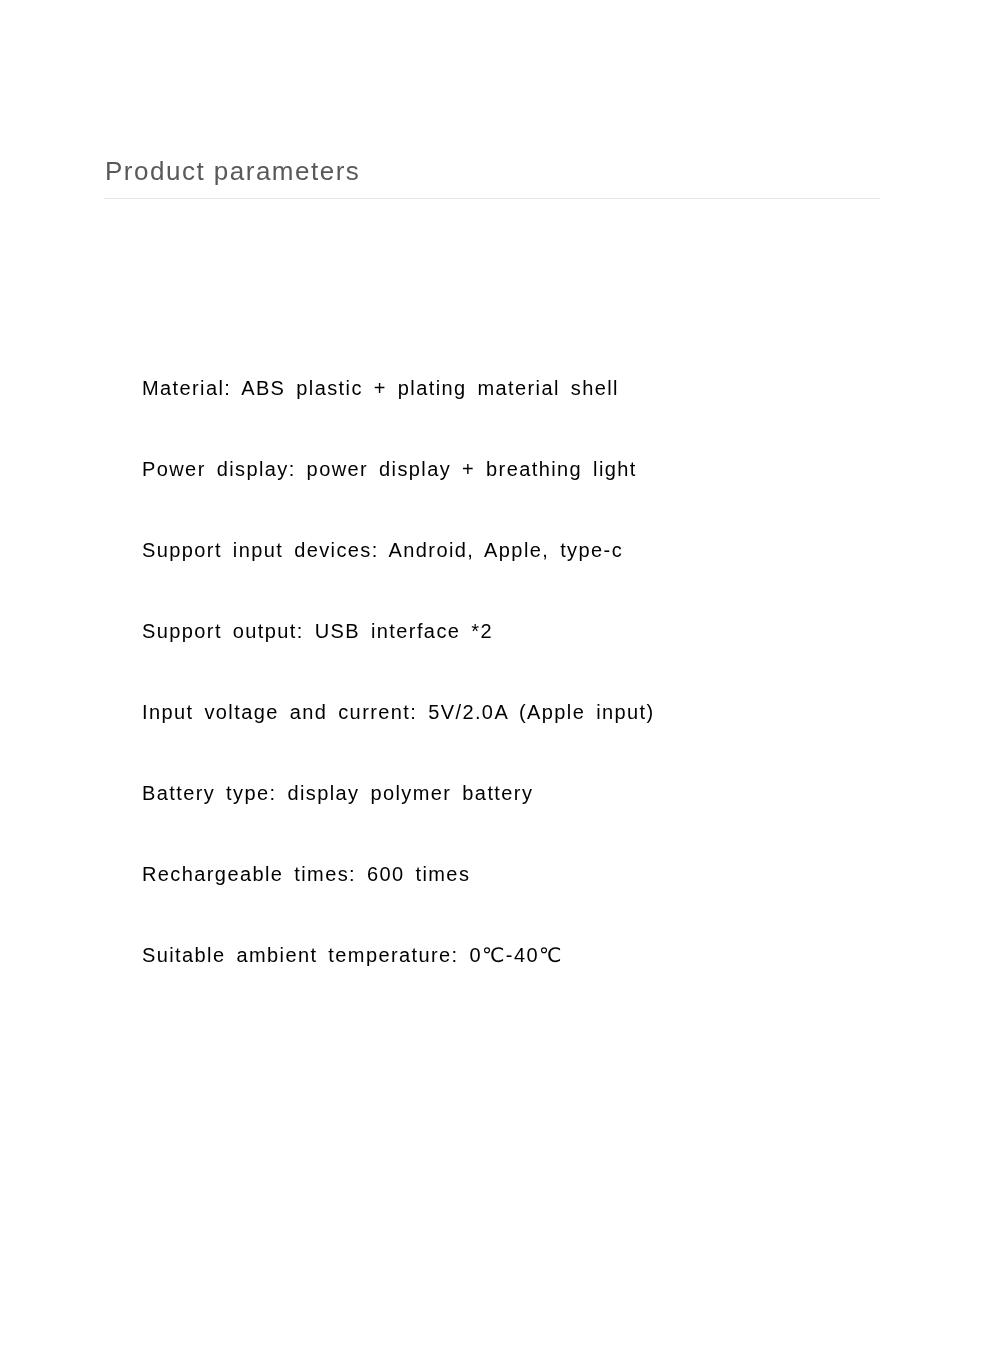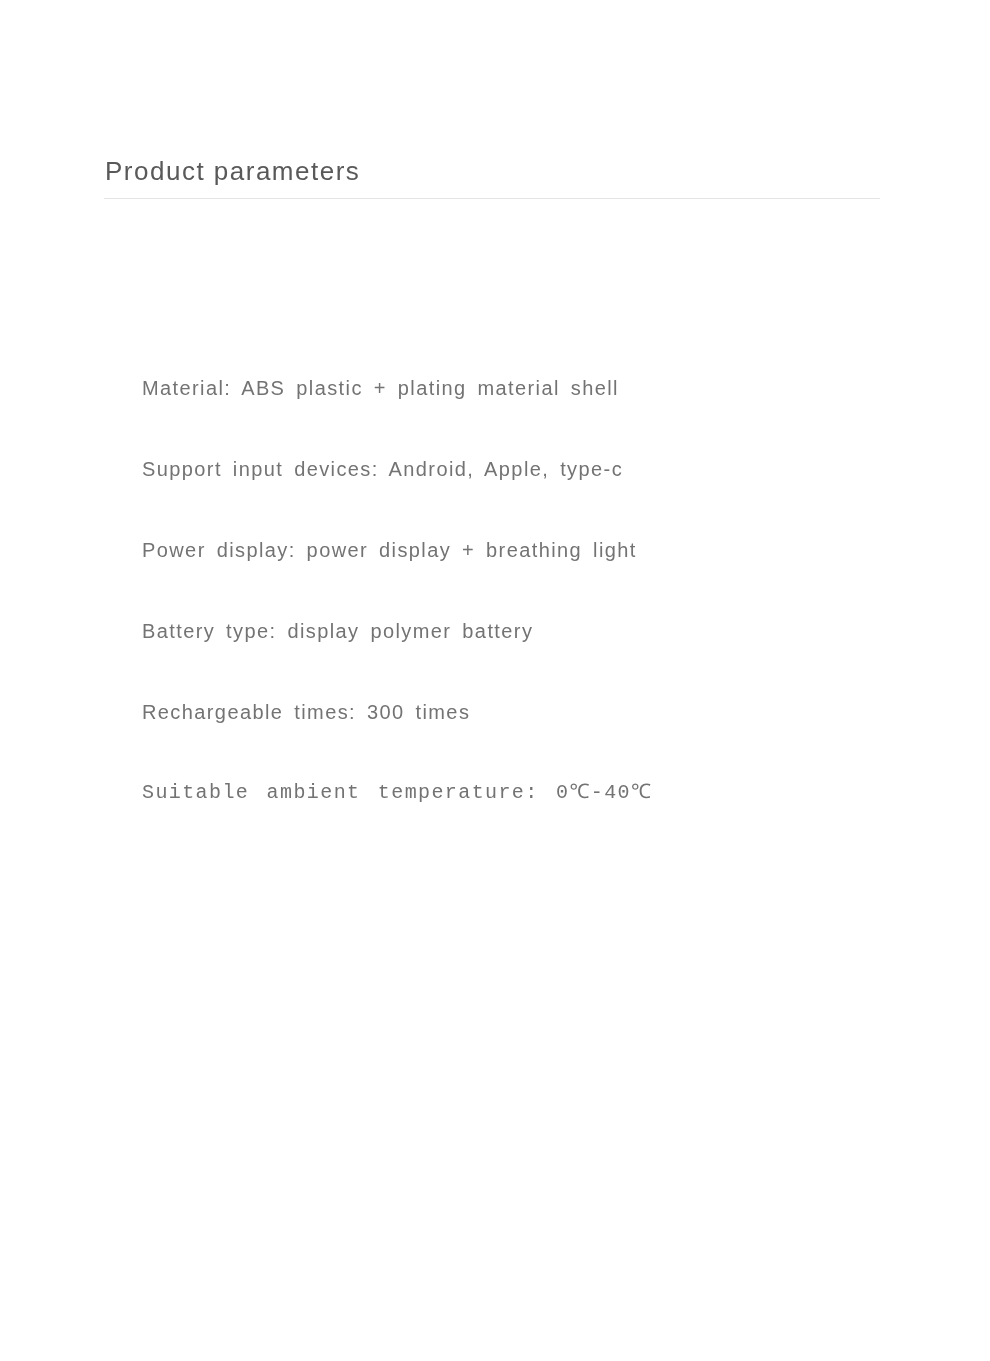--- a/index.html
+++ b/index.html
@@ -35,42 +35,43 @@
     background: #e3e3e3;
   }
   .spec-list {
     position: absolute;
     left: 142px;
     top: 374px;
   }
   .spec-item {
     font-size: 20px;
     line-height: 28px;
-    color: #737373;
+    color: #000000;
     letter-spacing: 1.4px;
     word-spacing: 4px;
     margin-bottom: 53px;
     white-space: nowrap;
   }
   .spec-item:last-child {
     margin-bottom: 2px;
-    font-family: Liberation Mono, monospace;
   }
 </style>
 </head>
 <body>
 
 <div class="page">
 
   <h2 class="page-title">Product parameters</h2>
 
   <div class="divider"></div>
 
   <div class="spec-list">
     <div class="spec-item">Material: ABS plastic + plating material shell</div>
+    <div class="spec-item">Power display: power display + breathing light</div>
     <div class="spec-item">Support input devices: Android, Apple, type-c</div>
-    <div class="spec-item">Power display: power display + breathing light</div>
+    <div class="spec-item">Support output: USB interface *2</div>
+    <div class="spec-item">Input voltage and current: 5V/2.0A (Apple input)</div>
     <div class="spec-item">Battery type: display polymer battery</div>
-    <div class="spec-item">Rechargeable times: 300 times</div>
+    <div class="spec-item">Rechargeable times: 600 times</div>
     <div class="spec-item">Suitable ambient temperature: 0℃-40℃</div>
   </div>
 
 </div>
 
 </body></html>

